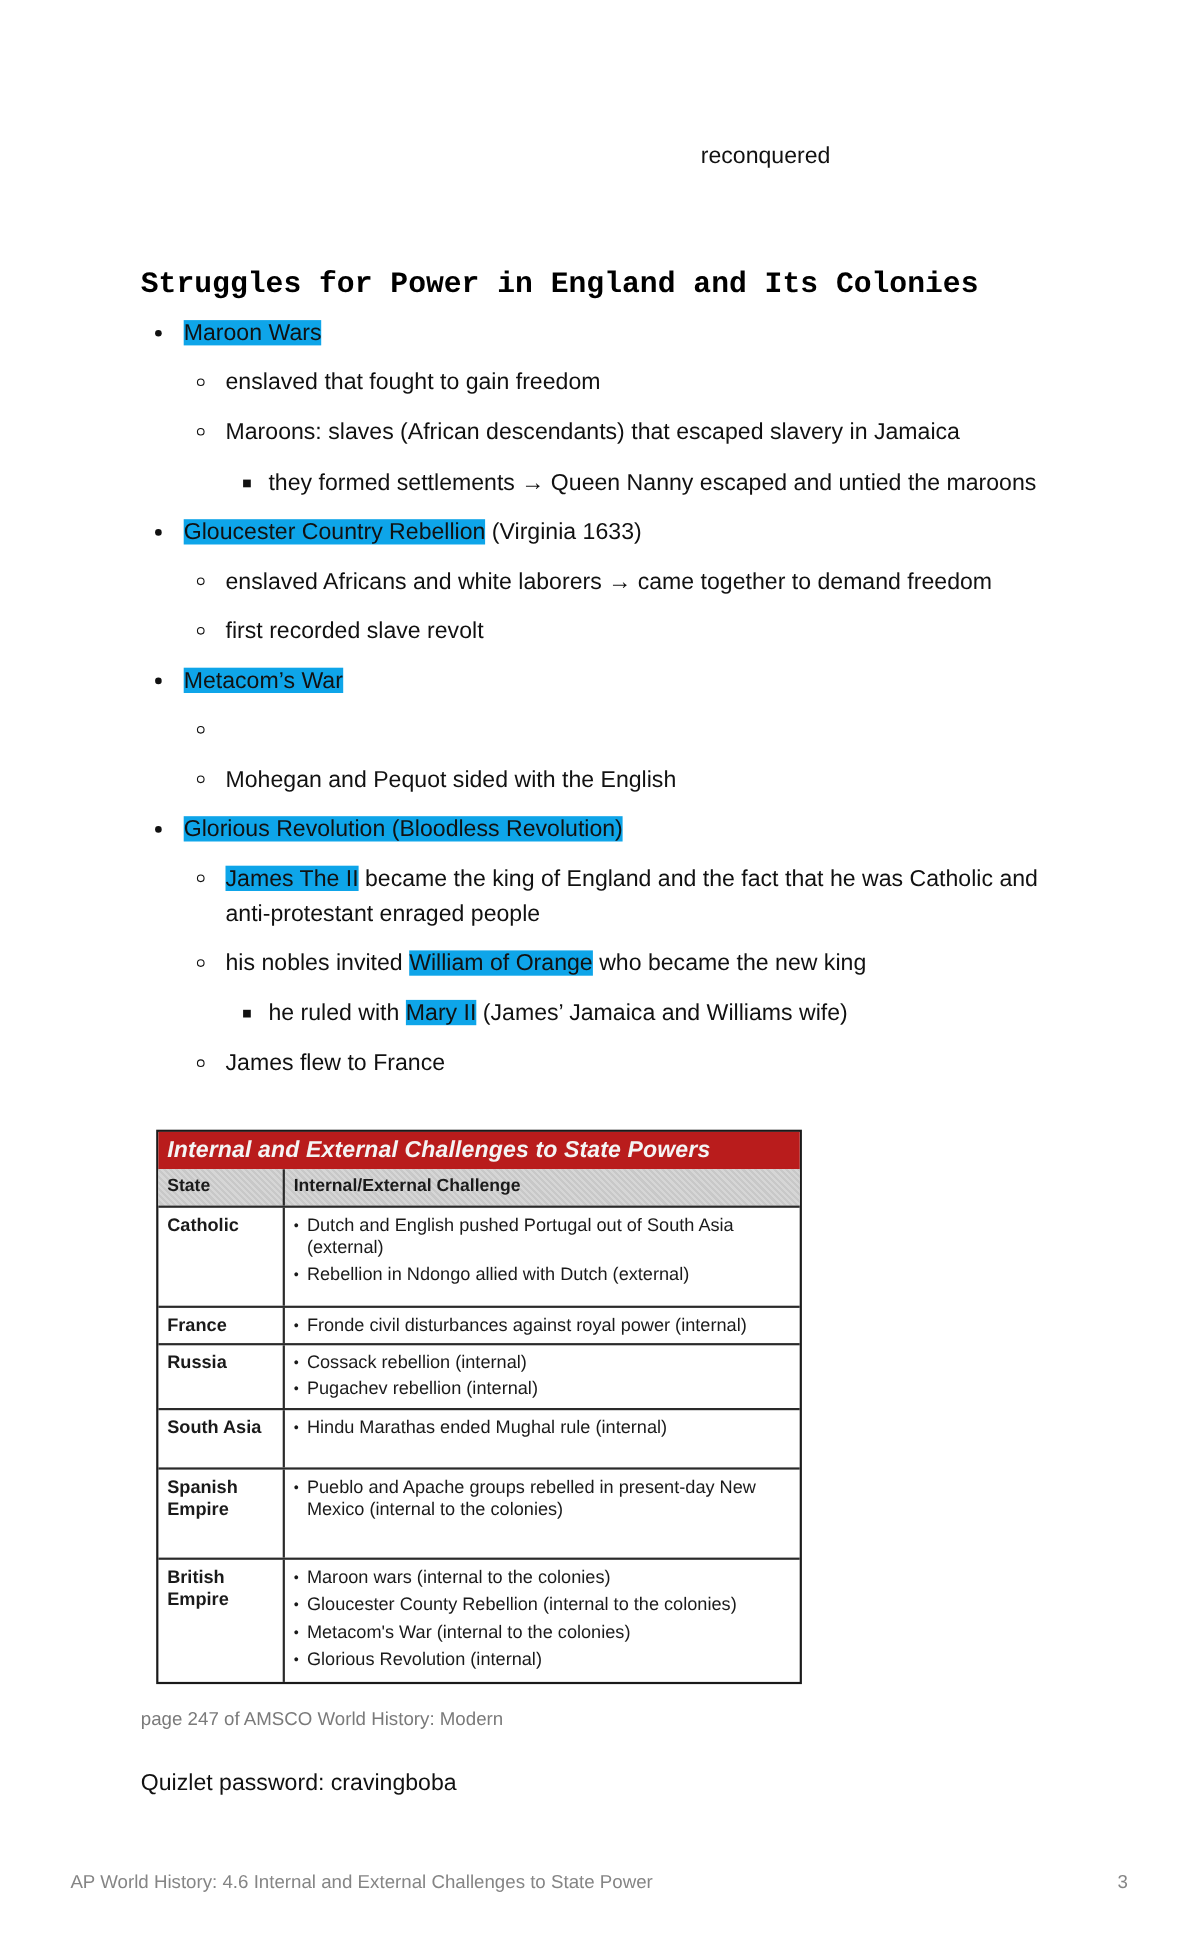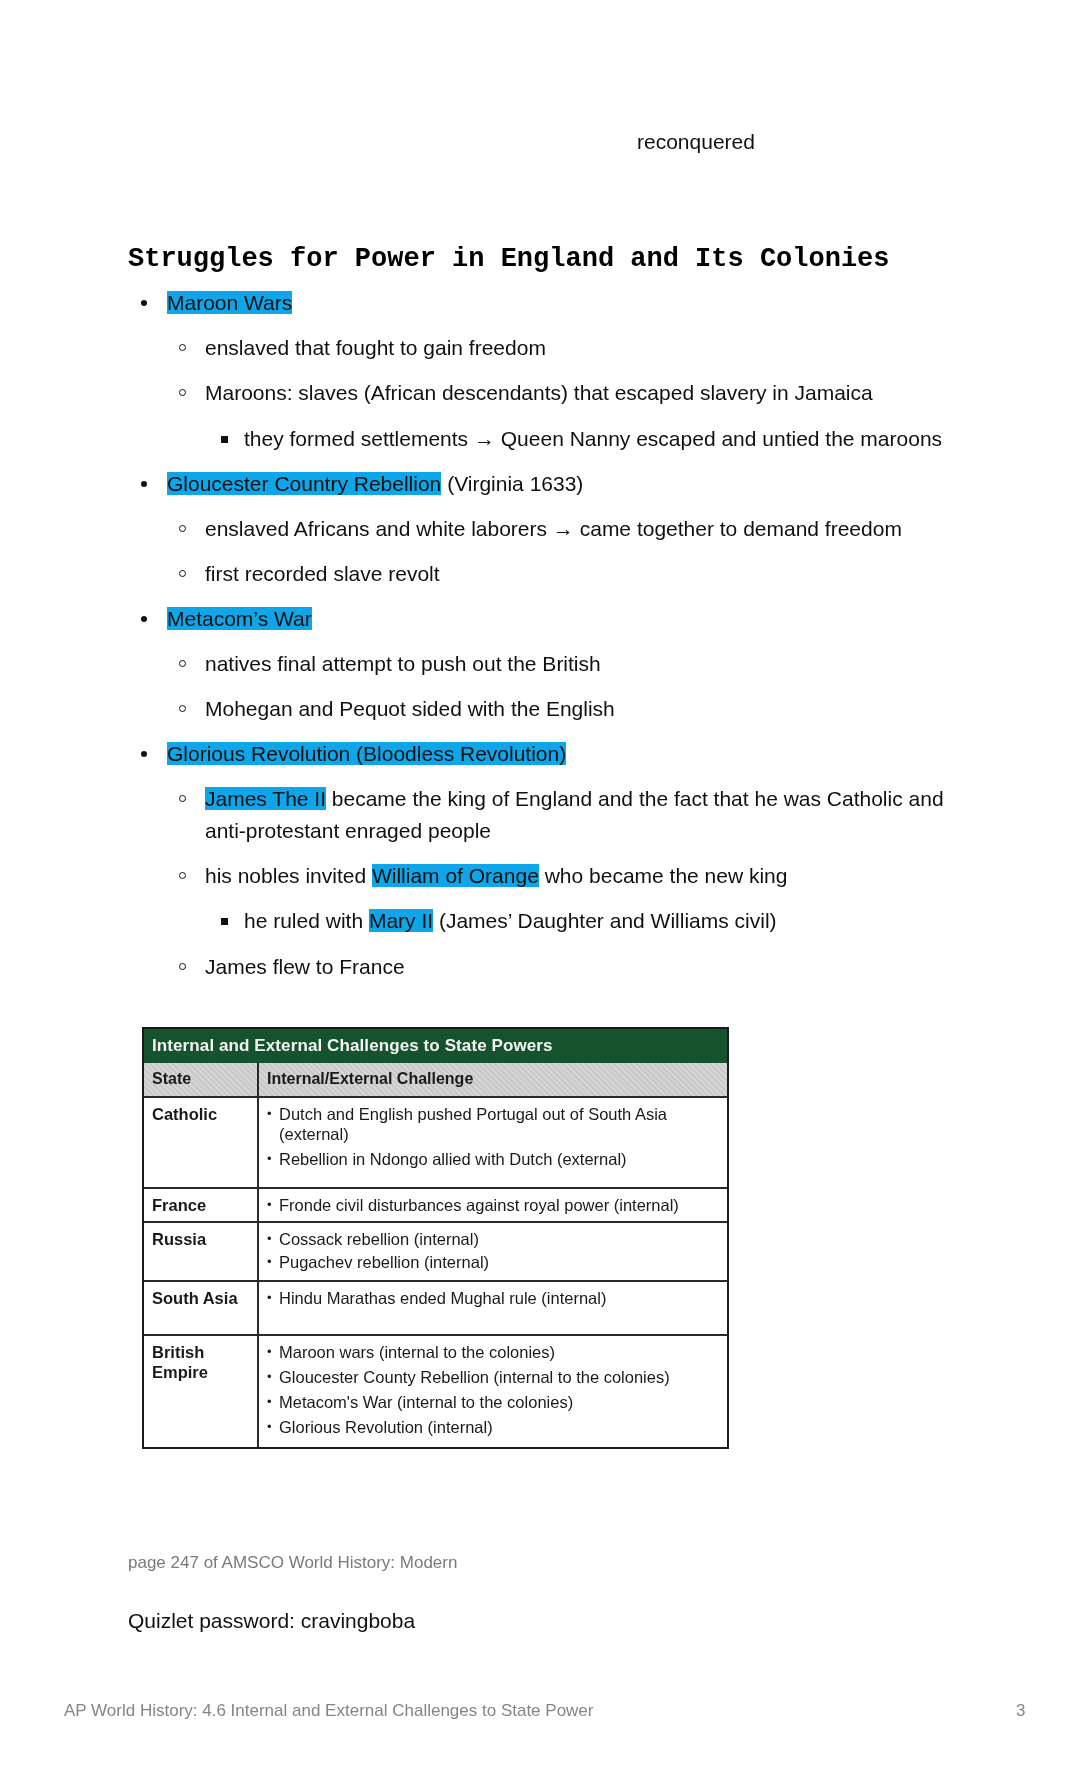--- a/index.html
+++ b/index.html
@@ -17,21 +17,21 @@
     .lvl2 { left: 205px; }
     .lvl2 .mark { left: -26px; width: 5px; height: 5px; border-radius: 50%; border: 1.6px solid #111; top: 12px; }
     .lvl3 { left: 244px; }
     .lvl3 .mark { left: -23px; width: 7px; height: 7px; background: #111; top: 13px; }
     .hl { background: #0ea5e9; text-align: center; }
     .wrap { white-space: normal; width: 740px; }
 
     
     .table-wrap { left: 142px; top: 1027px; width: 583px; border: 2px solid #1a1a1a; background: #fff;
       font-family: "Liberation Sans", sans-serif; color: #1a1a1a; }
-    .t-title { background: #14532d; color: #f4f4f4; font-size: 17px; font-weight: bold; height: 34px; line-height: 34px; padding-left: 8px; letter-spacing: 0.1px; }
+    .t-title { background: #b91c1c; color: #f4f4f4; font-size: 21px; font-weight: bold; height: 34px; line-height: 34px; padding-left: 8px; letter-spacing: 0.1px; font-style: italic; }
     .t-row { display: flex; border-top: 2px solid #2a2a2a; }
     .t-row.head { background: #cfcfcf; background-image: repeating-linear-gradient(45deg, #d6d6d6 0 2px, #c8c8c8 2px 4px); border-top: none; height: 33px; }
     .t-state { width: 113px; border-right: 2px solid #2a2a2a; padding: 6px 0 0 8px; font-size: 16.5px; font-weight: bold; line-height: 20px; box-sizing: border-box; flex: none; width: 115px; }
     .t-chal { flex: 1; padding: 6px 8px 0 8px; font-size: 16.5px; line-height: 20px; }
     .t-row.head .t-state, .t-row.head .t-chal { font-weight: bold; padding-top: 6px; font-size: 16px; }
     .t-item { position: relative; padding-left: 12px; margin-bottom: 5px; }
     .t-item::before { content: "\2022"; position: absolute; left: 0; top: 0; font-size: 13px; }
     .caption { left: 128px; top: 1553px; font-size: 17px; color: #7a7a7a; white-space: nowrap; }
     .quizlet { left: 128px; top: 1609px; font-size: 21px; color: #111; white-space: nowrap; }
     .footer-left { left: 64px; top: 1701px; font-size: 17px; color: #858585; white-space: nowrap; }
@@ -75,42 +75,41 @@
     <span class="mark"></span>
     <span>first recorded slave revolt</span>
   </div>
 
   <div class="li lvl1" style="top:603px">
     <span class="mark"></span>
     <span class="hl">Metacom’s War</span>
   </div>
   <div class="li lvl2" style="top:648px">
     <span class="mark"></span>
-    <span>natives final attempt to push out the British</span>
   </div>
   <div class="li lvl2" style="top:693px">
     <span class="mark"></span>
     <span>Mohegan and Pequot sided with the English</span>
   </div>
 
   <div class="li lvl1" style="top:738px">
     <span class="mark"></span>
     <span class="hl">Glorious Revolution (Bloodless Revolution)</span>
   </div>
   <div class="li lvl2 wrap" style="top:783px">
     <span class="mark"></span>
     <span class="hl">James The II</span><span> became the king of England  and the fact that he was Catholic and anti-protestant enraged people</span>
   </div>
   <div class="li lvl2" style="top:860px">
     <span class="mark"></span>
     <span>his nobles invited </span><span class="hl">William of Orange</span><span> who became the new king</span>
   </div>
   <div class="li lvl3" style="top:905px">
     <span class="mark"></span>
-    <span>he ruled with </span><span class="hl">Mary II</span><span> (James’ Daughter and Williams civil)</span>
+    <span>he ruled with </span><span class="hl">Mary II</span><span> (James’ Jamaica and Williams wife)</span>
   </div>
   <div class="li lvl2" style="top:951px">
     <span class="mark"></span>
     <span>James flew to France</span>
   </div>
 </div>
 
 <div class="abs table-wrap">
   <div class="t-title">Internal and External Challenges to State Powers</div>
   <div class="t-row head">
@@ -136,20 +135,26 @@
       <div class="t-item" style="margin-bottom:3px">Cossack rebellion (internal)</div>
       <div class="t-item">Pugachev rebellion (internal)</div>
     </div>
   </div>
   <div class="t-row" style="height:52px">
     <div class="t-state">South Asia</div>
     <div class="t-chal">
       <div class="t-item">Hindu Marathas ended Mughal rule (internal)</div>
     </div>
   </div>
+  <div class="t-row" style="height:80px">
+    <div class="t-state" style="white-space:normal;width:115px">Spanish Empire</div>
+    <div class="t-chal">
+      <div class="t-item">Pueblo and Apache groups rebelled in present-day New Mexico (internal to the colonies)</div>
+    </div>
+  </div>
   <div class="t-row" style="height:111px">
     <div class="t-state" style="white-space:normal;width:115px">British Empire</div>
     <div class="t-chal">
       <div class="t-item">Maroon wars (internal to the colonies)</div>
       <div class="t-item">Gloucester County Rebellion (internal to the colonies)</div>
       <div class="t-item">Metacom's War (internal to the colonies)</div>
       <div class="t-item">Glorious Revolution (internal)</div>
     </div>
   </div>
 </div>

